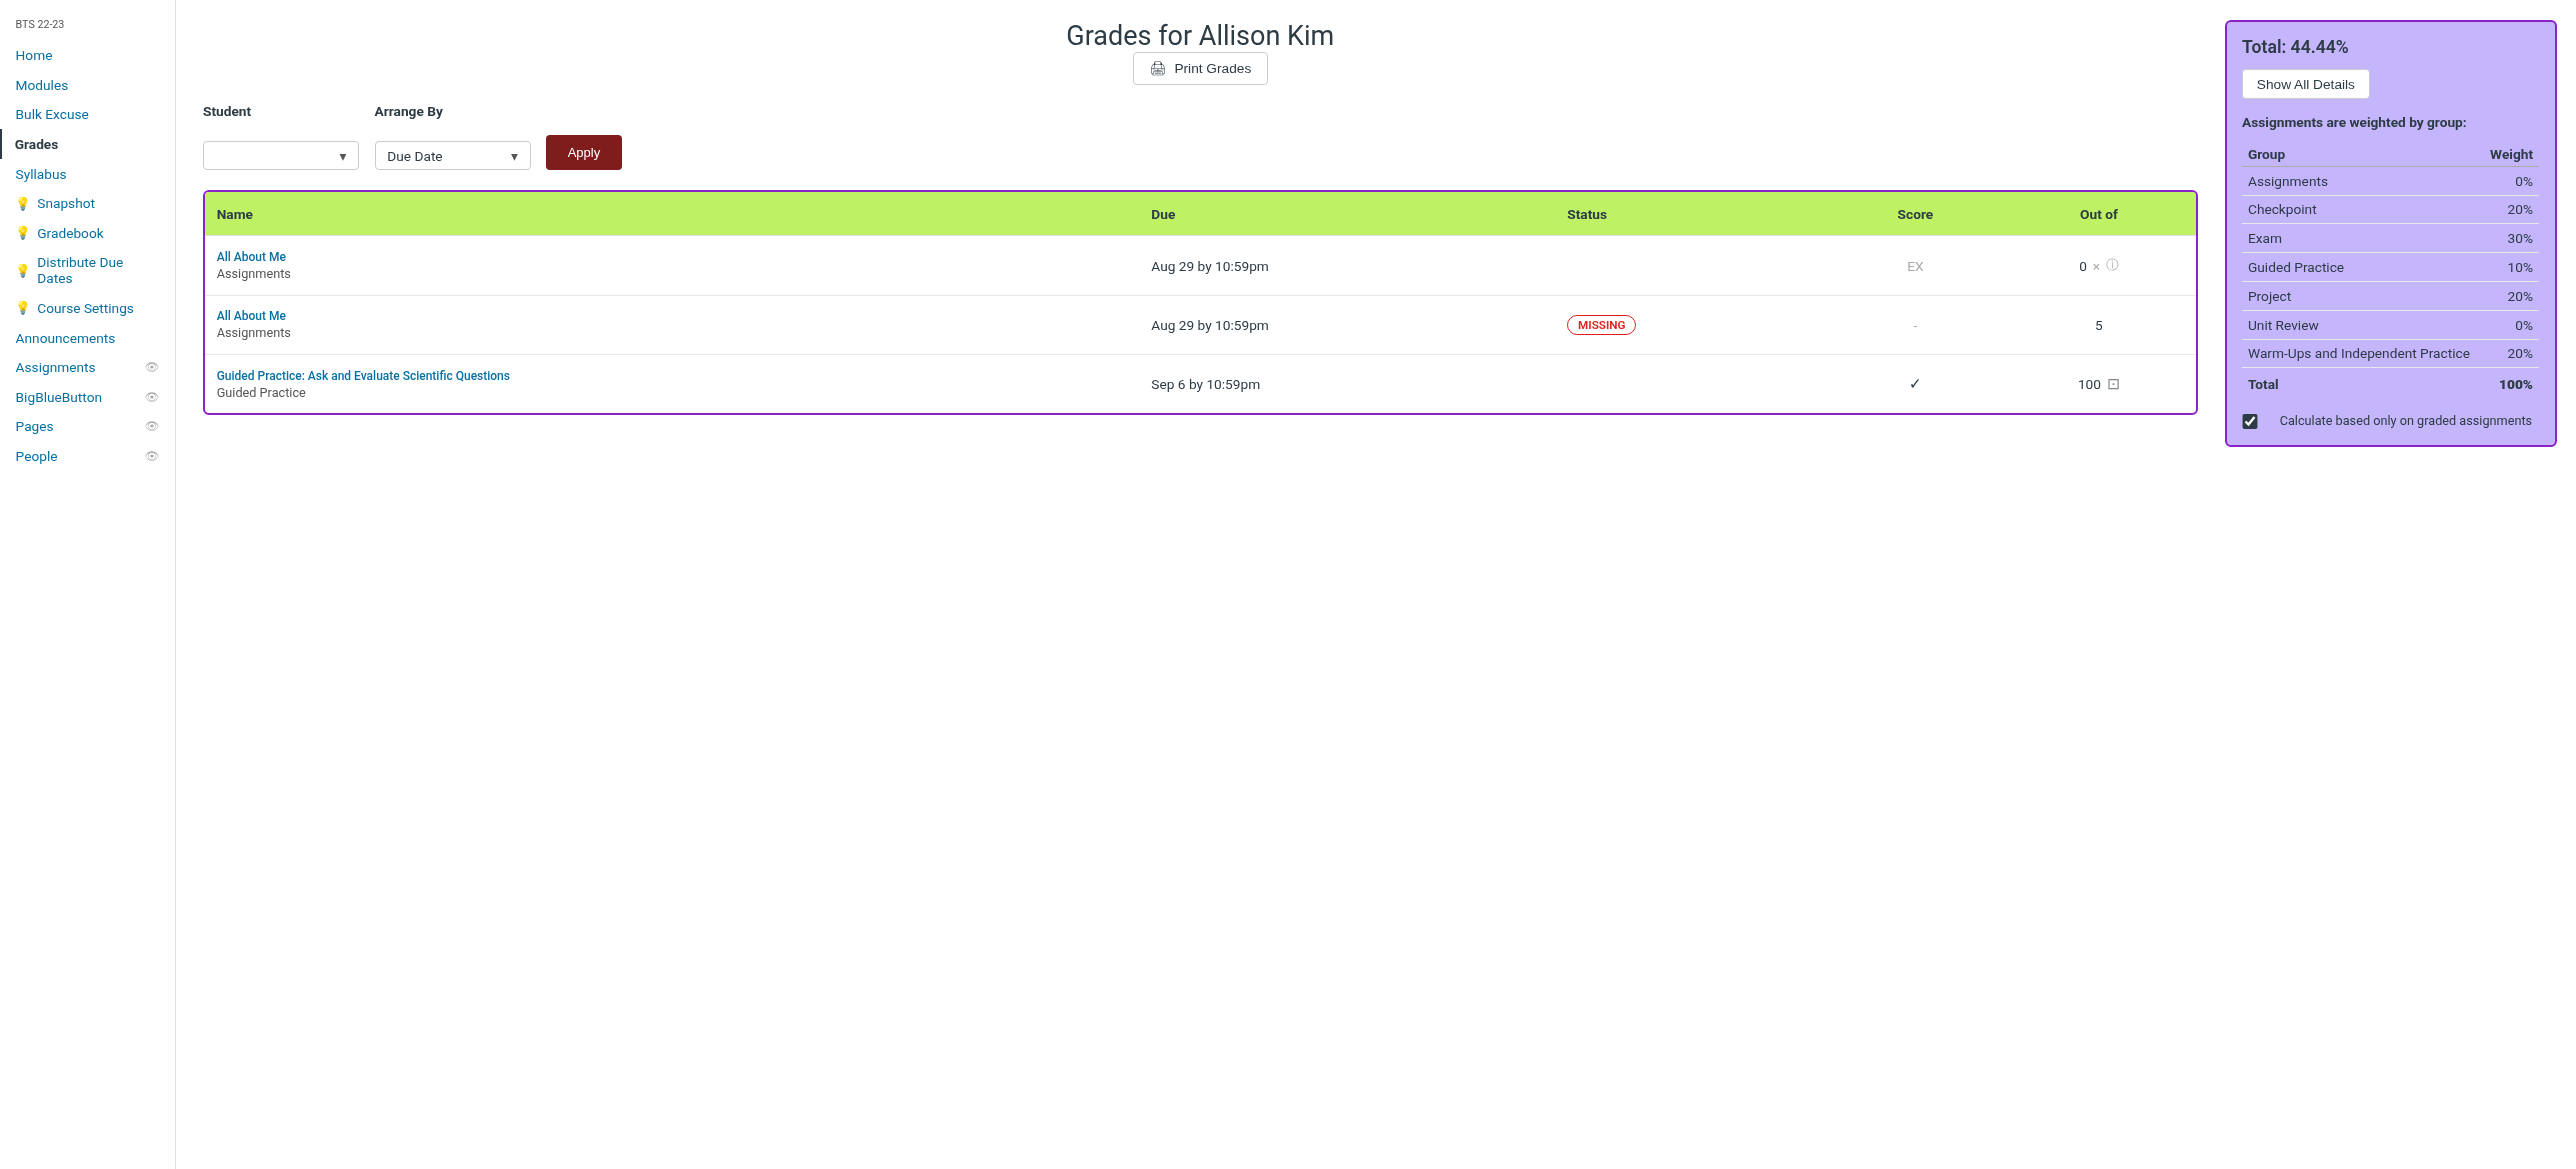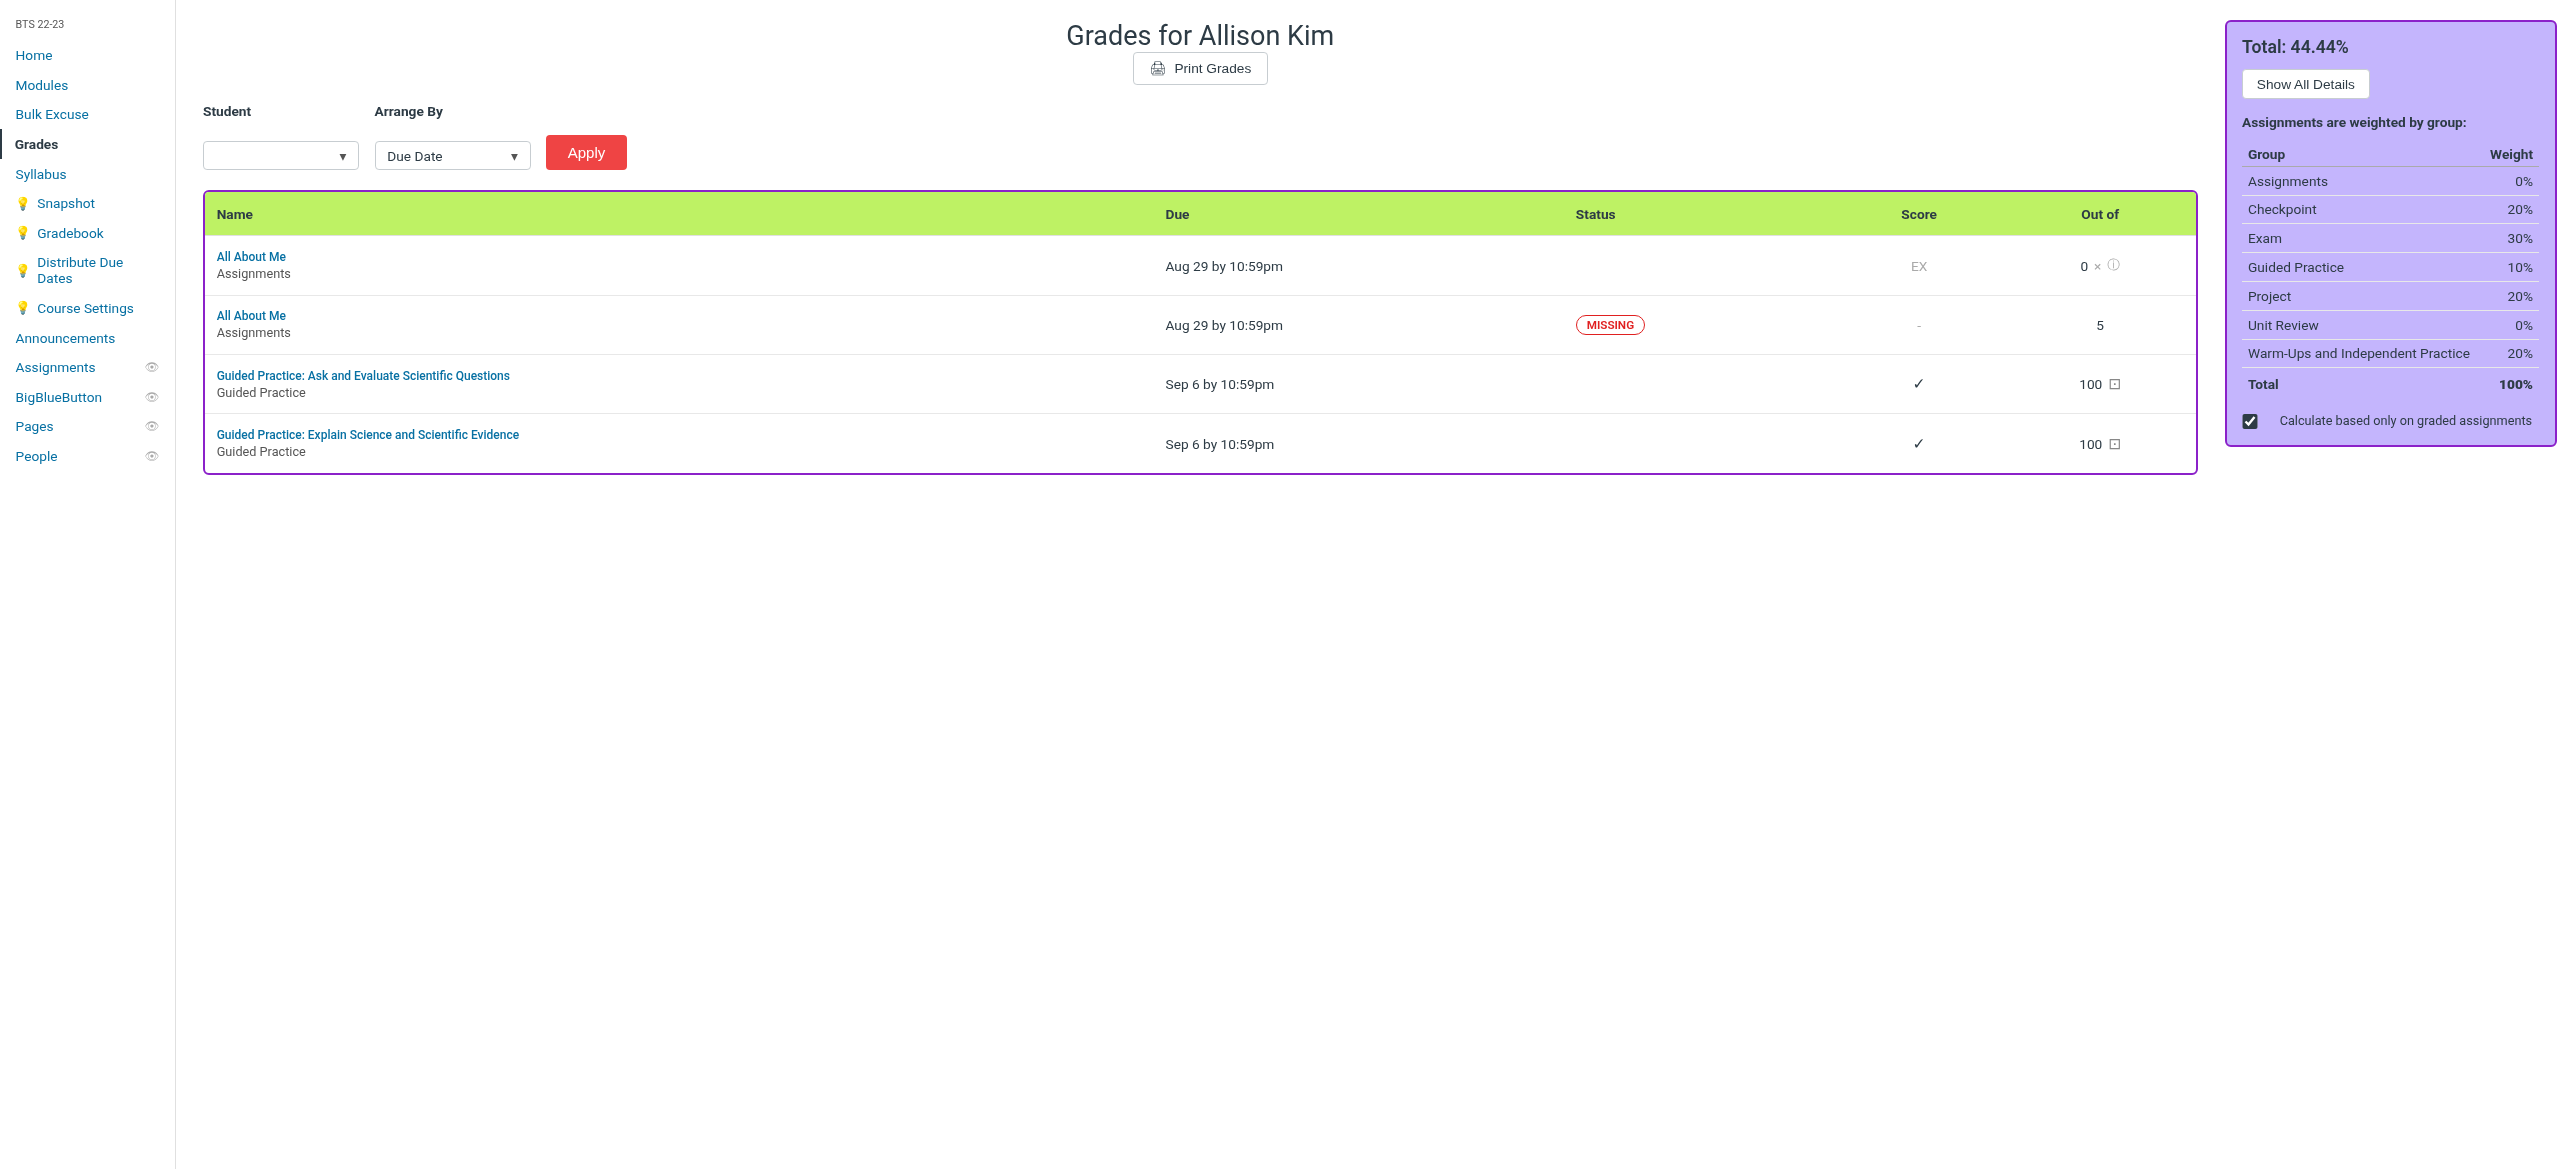--- a/index.html
+++ b/index.html
@@ -18,21 +18,21 @@
 
     .page-header { display: flex; align-items: center; justify-content: space-between; margin-bottom: 17.6px; flex-direction: column; }
     .page-title { font-size: 27px; font-weight: 400; color: #2d3b45; }
     .print-btn { border: 1px solid #c7cdd1; background: #fff; padding: 7.8px 15.6px; border-radius: 3.9px; cursor: pointer; display: flex; align-items: center; gap: 7.8px; font-size: 13.7px; color: #2d3b45; }
 
     .filters-row { display: flex; align-items: flex-end; gap: 15.6px; margin-bottom: 19.5px; }
     .filter-group { display: flex; flex-direction: column; gap: 22px; }
     .filter-label { font-weight: 700; font-size: 13.7px; }
     .filter-select { display: flex; align-items: center; border: 1px solid #c7cdd1; border-radius: 3.9px; padding: 5.9px 11.7px; min-width: 156px; cursor: pointer; background: #fff; gap: 7.8px; font-size: 13.7px; }
     .filter-select .chevron { margin-left: auto; color: #555; }
-    .apply-btn { background: #ef4444; color: #fff; border: none; padding: 7.8px 21.5px; border-radius: 3.9px; cursor: pointer; font-size: 15px; font-weight: 500; height: 35px; }
+    .apply-btn { background: #7f1d1d; color: #fff; border: none; padding: 7.8px 21.5px; border-radius: 3.9px; cursor: pointer; font-size: 13px; font-weight: 500; height: 35px; }
 
     
     .grades-container { border: 2.4px solid #8b21c9; border-radius: 5.9px; padding: 0; overflow: hidden; }
     .grades-table { width: 100%; border-collapse: collapse; }
     .grades-table thead tr { border-bottom: 1px solid #e0e0e0; }
     .grades-table th { text-align: left; font-weight: 700; padding: 13.7px 11.7px; font-size: 13.7px; color: #2d3b45; background: #bef264; }
     .grades-table th.score-col, .grades-table td.score-col { text-align: center; }
     .grades-table th.outof-col, .grades-table td.outof-col { text-align: center; }
     .grades-table tbody tr { border-bottom: 1px solid #e8e8e8; }
     .grades-table tbody tr:last-child { border-bottom: none; }
@@ -206,37 +206,20 @@
             <span class="check-icon">✓</span>
           </td>
           <td class="outof-col">
             <div class="outof-cell">
               <span>100</span>
               <span class="submit-icon">⊡</span>
             </div>
           </td>
         </tr>
 
-        <tr class="table-row">
-          <td>
-            <div class="assign-name">Guided Practice: Explain Science and Scientific Evidence</div>
-            <div class="assign-group">Guided Practice</div>
-          </td>
-          <td>Sep 6 by 10:59pm</td>
-          <td></td>
-          <td class="score-col">
-            <span class="check-icon">✓</span>
-          </td>
-          <td class="outof-col">
-            <div class="outof-cell">
-              <span>100</span>
-              <span class="submit-icon">⊡</span>
-            </div>
-          </td>
-        </tr>
       </tbody>
     </table>
   </div>
 </main>
 
 <aside class="right-panel">
   <div class="total-line">Total: 44.44%</div>
   <button class="show-all-btn">Show All Details</button>
   <div class="weighted-label">Assignments are weighted by group:</div>
 

